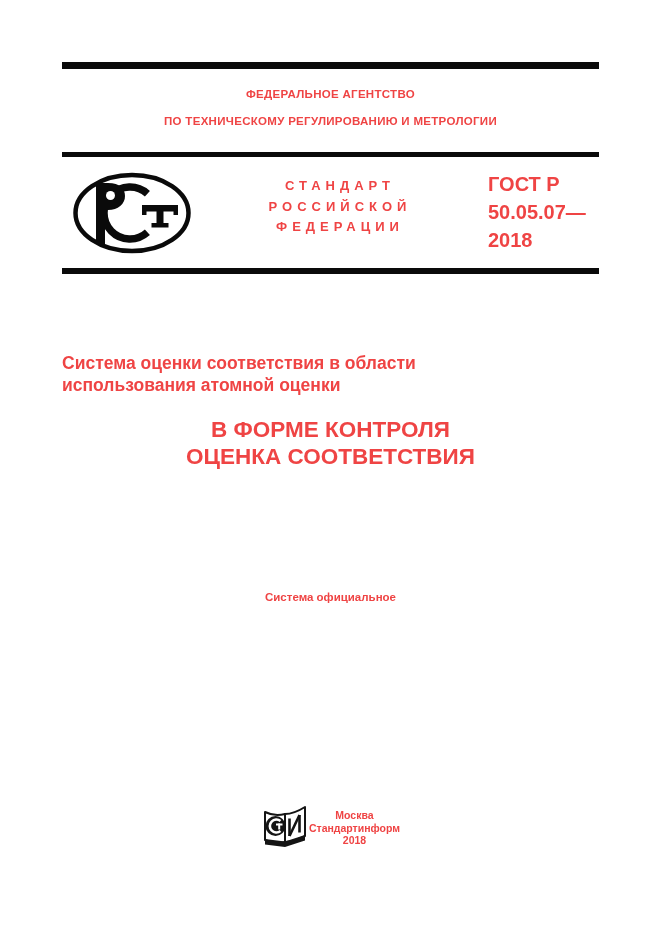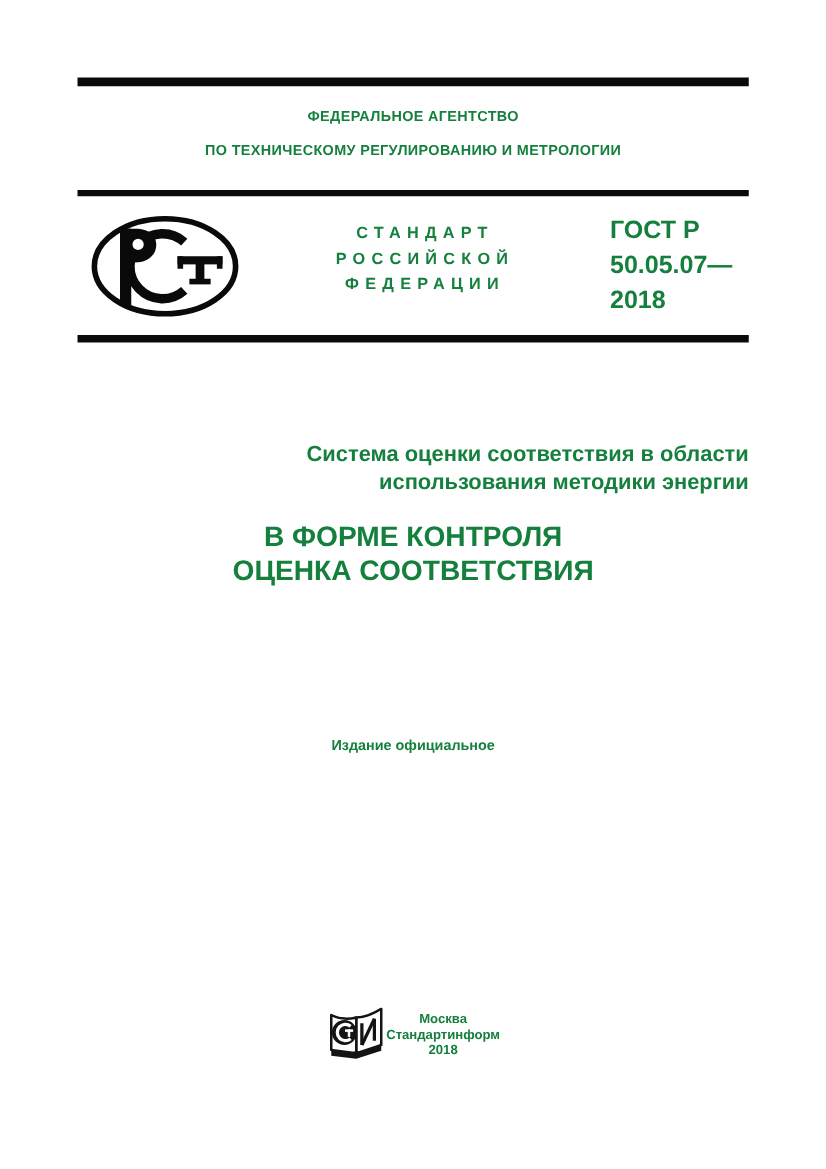--- a/index.html
+++ b/index.html
@@ -6,21 +6,21 @@
     margin: 0;
     padding: 0;
     background: #ffffff;
   }
   .page {
     position: relative;
     width: 661px;
     height: 935px;
     background: #ffffff;
     font-family: "Liberation Sans", "DejaVu Sans", sans-serif;
-    color: #15803d;
+    color: #ef4444;
     overflow: hidden;
   }
   .rule {
     position: absolute;
     left: 62px;
     width: 537px;
     background: #0a0a0a;
   }
   .rule-1 { top: 62px; height: 7px; }
   .rule-2 { top: 152px; height: 5px; }
@@ -65,21 +65,21 @@
     font-size: 20px;
     line-height: 28px;
     white-space: nowrap;
   }
 
   .title-sys {
     position: absolute;
     top: 352px;
     left: 62px;
     width: 537px;
-    text-align: right;
+    text-align: left;
     font-weight: bold;
     font-size: 17.5px;
     line-height: 22px;
   }
   .title-main {
     position: absolute;
     top: 416px;
     left: 62px;
     width: 537px;
     text-align: center;
@@ -170,30 +170,30 @@
   <div class="gost-num">
     <div>ГОСТ Р</div>
     <div>50.05.07—</div>
     <div>2018</div>
   </div>
 
   <div class="rule rule-3"></div>
 
   <div class="title-sys">
     <div>Система оценки соответствия в области</div>
-    <div>использования методики энергии</div>
+    <div>использования атомной оценки</div>
   </div>
 
   <div class="title-main">
     <div>В ФОРМЕ КОНТРОЛЯ</div>
     <div>ОЦЕНКА СООТВЕТСТВИЯ</div>
   </div>
 
 
-  <div class="edition">Издание официальное</div>
+  <div class="edition">Система официальное</div>
 
   <div class="imprint">
 
     <svg class="sti-logo" viewBox="0 0 48 44" xmlns="http://www.w3.org/2000/svg">
 
       <path d="M 44 1 C 36 6 29 8 24 8 L 24 36 C 29 36 36 34 44 30 Z" fill="#ffffff" stroke="#141414" stroke-width="2" stroke-linejoin="round"></path>
 
       <path d="M 4 6 C 10 9 18 9.5 24 8 L 24 36 C 18 37.5 10 37 4 34 Z" fill="#ffffff" stroke="#141414" stroke-width="2" stroke-linejoin="round"></path>
 
       <path d="M 4 33 L 24 35.5 L 44 29 L 44 34.5 L 24 41 L 4 38.5 Z" fill="#141414"></path>

